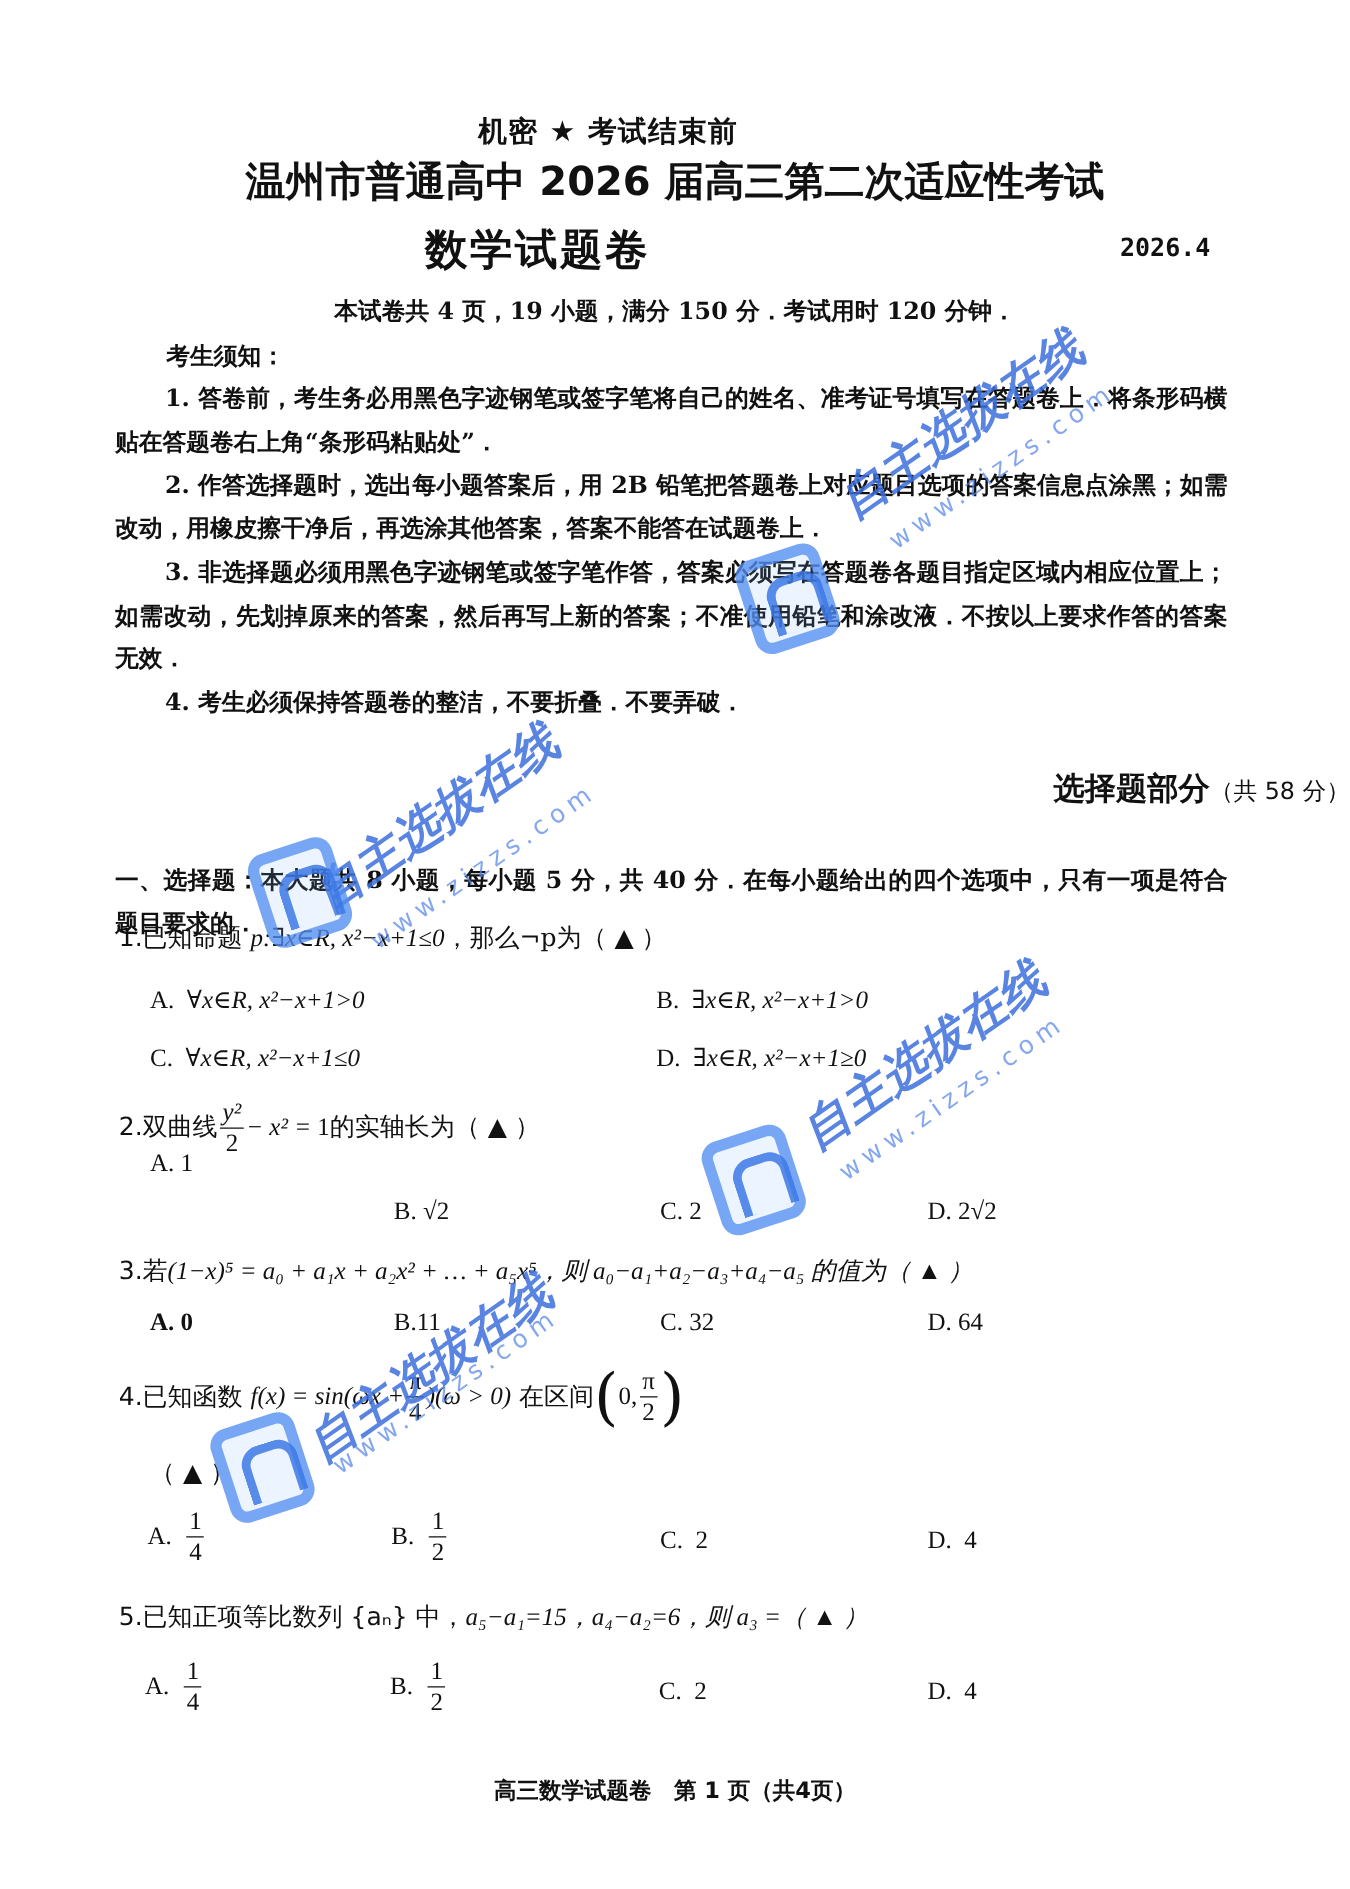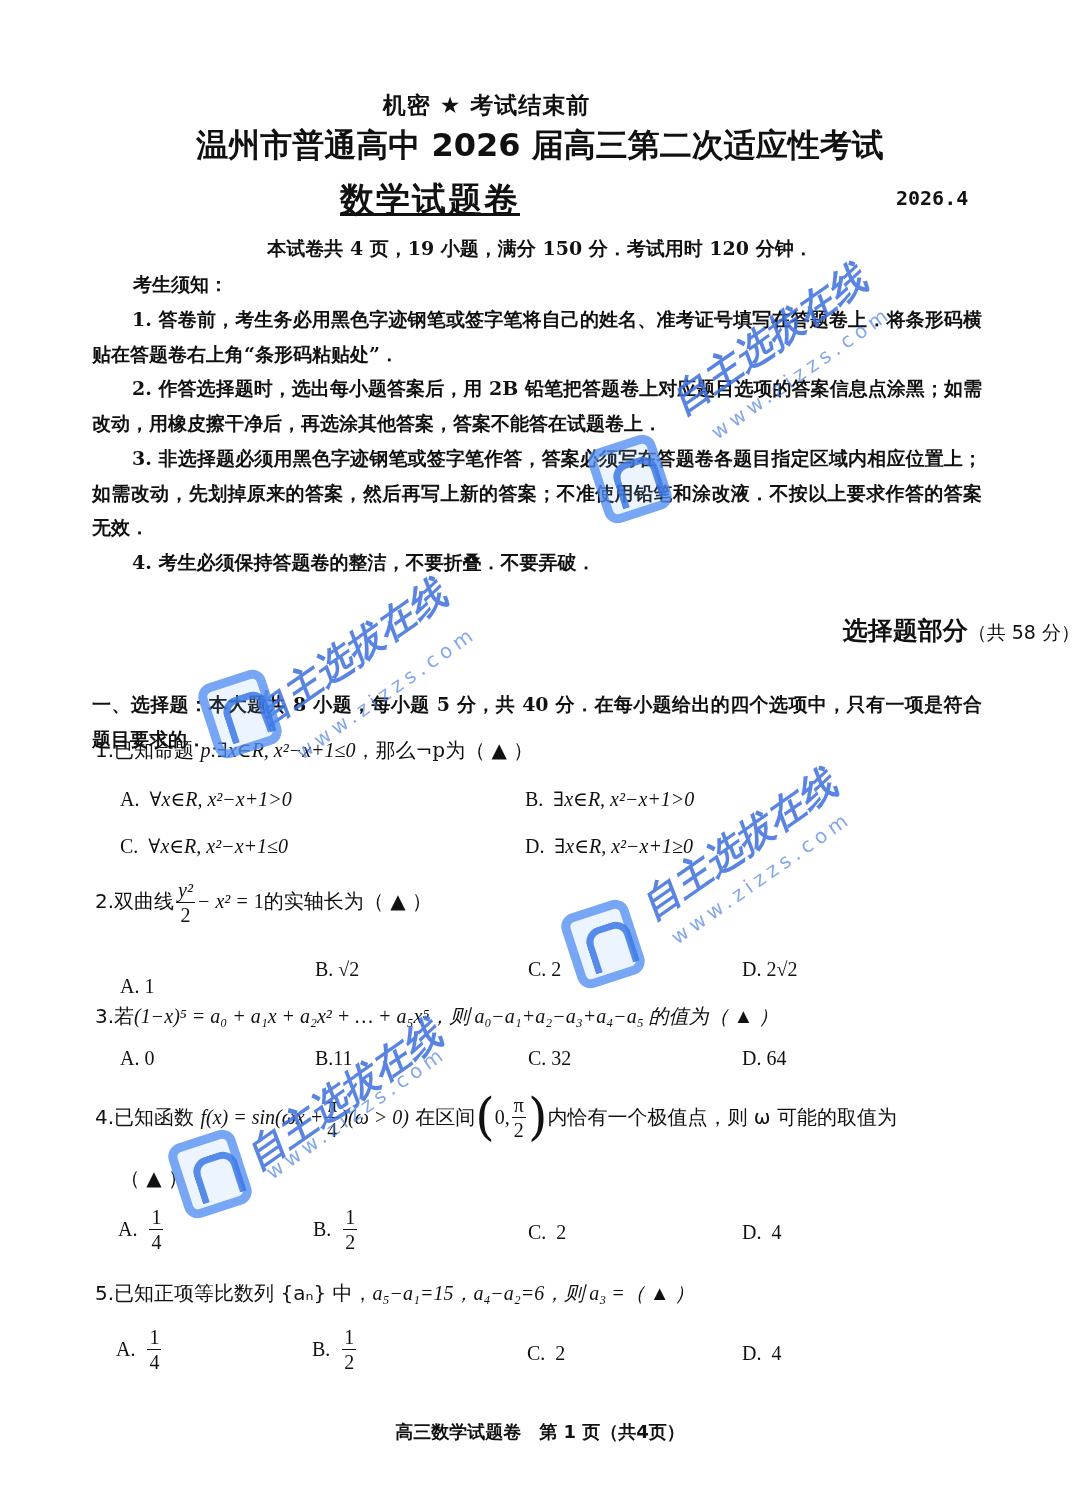--- a/index.html
+++ b/index.html
@@ -9,21 +9,21 @@
     font-family: "DejaVu Serif", "Liberation Serif", serif;
     color: #111;
   }
   .abs { position: absolute; white-space: nowrap; }
   .sans { font-family: "DejaVu Sans", "Liberation Sans", sans-serif; }
   .serif { font-family: "Liberation Serif", "DejaVu Serif", serif; }
   .mono { font-family: "DejaVu Sans Mono", "Liberation Mono", monospace; }
 
   .confidential { left: 0; width: 973px; top: 90px; text-align: center; font-size: 23px; font-weight: bold; letter-spacing: 1px; }
   .exam-title { left: 0; width: 1080px; top: 124px; text-align: center; font-size: 32px; font-weight: bold; letter-spacing: 0px; }
-  .paper-title { left: 0; width: 860px; top: 177px; text-align: center; font-size: 34px; font-weight: bold; letter-spacing: 2px; text-decoration: underline; }
+  .paper-title { left: 0; width: 860px; top: 177px; text-align: center; font-size: 34px; font-weight: bold; letter-spacing: 2px; }
   .exam-date { left: 896px; top: 186px; font-size: 20px; font-weight: bold; }
   .exam-info { left: 0; width: 1080px; top: 236px; text-align: center; font-size: 19px; font-weight: bold; }
 
   .notice-head { left: 133px; top: 272px; font-size: 19px; font-weight: bold; }
   .para { left: 92px; width: 890px; font-size: 19px; font-weight: bold; line-height: 34.5px; white-space: normal; text-indent: 40px; text-align: justify; }
 
   .section-title { left: 0; width: 1080px; top: 614px; text-align: right; font-size: 25px; font-weight: bold; }
   .section-title .sub { font-size: 19px; font-weight: normal; }
 
   .q-line { font-size: 20px; font-weight: normal; }
@@ -78,41 +78,41 @@
 <div class="abs opt serif" style="left:525px; top:787px;text-align:right;"><span>B.</span>&nbsp;&nbsp;<span class="math">∃x∈R, x²−x+1&gt;0</span></div>
 <div class="abs opt serif" style="left:120px; top:834px;"><span>C.</span>&nbsp;&nbsp;<span class="math">∀x∈R, x²−x+1≤0</span></div>
 <div class="abs opt serif" style="left:525px; top:834px;"><span>D.</span>&nbsp;&nbsp;<span class="math">∃x∈R, x²−x+1≥0</span></div>
 
 <div class="abs q-line" style="left:95px; top:880px;">
   <span class="sans">2.</span><span class="sans">双曲线</span><span class="frac math">
       <span class="num">y²</span>
       <span class="den up">2</span>
     </span><span class="math">− x² = </span><span class="up">1</span><span class="sans">的实轴长为（ ▲ ）</span>
 </div>
-<div class="abs opt serif" style="left:120px; top:975px;"><span>A.</span> <span>1</span></div>
+<div class="abs opt serif" style="left:120px; top:920px;"><span>A.</span> <span>1</span></div>
 <div class="abs opt serif" style="left:315px; top:958px;"><span>B.</span> <span>√2</span></div>
 <div class="abs opt serif" style="left:528px; top:958px;"><span>C.</span> <span>2</span></div>
 <div class="abs opt serif" style="left:742px; top:958px;"><span>D.</span> <span>2√2</span></div>
 
 <div class="abs q-line" style="left:95px; top:1003px;">
   <span class="sans">3.</span><span class="sans">若</span><span class="math">(1−x)⁵ = a₀ + a₁x + a₂x² + … + a₅x⁵</span><span class="math">，则 a₀−a₁+a₂−a₃+a₄−a₅ 的值为（ ▲ ）</span>
 </div>
-<div class="abs opt serif" style="left:120px; top:1047px;"><span>A.</span> <span>0</span></div>
+<div class="abs opt serif" style="left:120px; top:1047px;font-weight:bold;"><span>A.</span> <span>0</span></div>
 <div class="abs opt serif" style="left:315px; top:1047px;"><span>B.</span><span>11</span></div>
 <div class="abs opt serif" style="left:528px; top:1047px;"><span>C.</span> <span>32</span></div>
 <div class="abs opt serif" style="left:742px; top:1047px;"><span>D.</span> <span>64</span></div>
 
 <div class="abs q-line" style="left:95px; top:1092px; display:flex; align-items:center;">
   <span class="sans">4.</span><span class="sans">已知函数</span>&nbsp;<span class="math">f(x) = sin(ωx +</span><span class="frac up">
       <span class="num">π</span>
       <span class="den">4</span>
     </span><span class="math">)(ω &gt; 0)</span>&nbsp;<span class="sans">在区间</span><span class="bigparen">(</span><span class="up">0,</span><span class="frac up">
       <span class="num">π</span>
       <span class="den">2</span>
-    </span><span class="bigparen">)</span><span class="sans">内恰有一个极值点，则 ω 可能的取值为</span>
+    </span><span class="bigparen">)</span>
 </div>
 <div class="abs q-line" style="left:120px; top:1165px;">（ ▲ ）</div>
 <div class="abs opt serif" style="left:118px; top:1207px; display:flex; align-items:center;"><span>A.</span>&nbsp;&nbsp;<span class="frac">
       <span class="num">1</span>
       <span class="den">4</span>
     </span></div>
 <div class="abs opt serif" style="left:313px; top:1207px; display:flex; align-items:center;"><span>B.</span>&nbsp;&nbsp;<span class="frac">
       <span class="num">1</span>
       <span class="den">2</span>
     </span></div>

